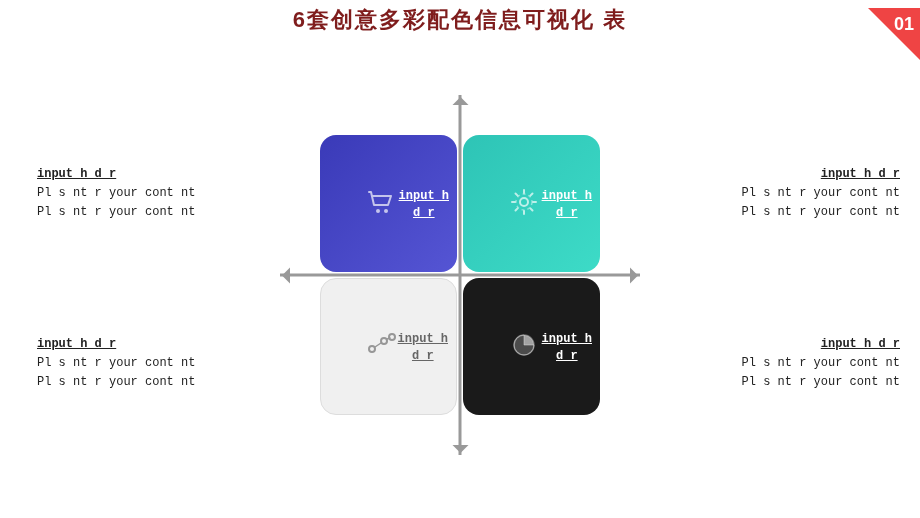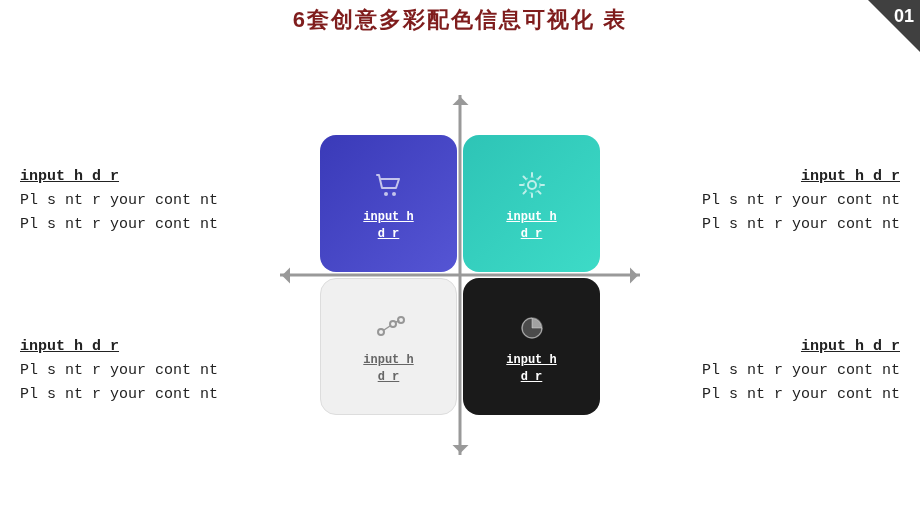--- a/index.html
+++ b/index.html
@@ -19,25 +19,25 @@
       font-size: 22px;
       font-weight: bold;
       color: #7f1d1d;
       letter-spacing: 2px;
       font-family: 'SimHei', 'Microsoft YaHei', sans-serif;
     }
 
     
     .badge {
       position: absolute;
-      top: 0;
+      top: 8px;
       right: 0;
       width: 52px;
       height: 52px;
-      background: #404040;
+      background: #ef4444;
       clip-path: polygon(0 0, 100% 0, 100% 100%);
       display: flex;
       align-items: flex-start;
       justify-content: flex-end;
     }
     .badge-text {
       position: absolute;
       top: 6px;
       right: 6px;
       color: white;
@@ -126,23 +126,23 @@
       height: 280px;
       display: grid;
       grid-template-columns: 1fr 1fr;
       grid-template-rows: 1fr 1fr;
       gap: 6px;
     }
 
     .card {
       border-radius: 16px;
       display: flex;
-      flex-direction: column;
+      flex-direction: row;
       align-items: center;
-      justify-content: center;
+      justify-content: flex-end;
       padding: 12px 8px 10px;
     }
 
     .card-text {
       font-size: 12px;
       font-family: 'Courier New', Courier, monospace;
       font-weight: bold;
       text-align: center;
       line-height: 1.4;
       text-decoration: underline;
@@ -163,23 +163,24 @@
     }
     .card-black {
       background: #1a1a1a;
       color: white;
     }
 
     
     .side-text {
       position: absolute;
       font-family: 'Courier New', Courier, monospace;
-      font-size: 15px;
+      font-size: 12px;
       color: #222;
       line-height: 1.6;
+      margin-left: 17px;
     }
 
     .side-text .header-line {
       text-decoration: underline;
       font-weight: bold;
     }
     .side-text .content-line {
     }
 
     .text-top-left {

